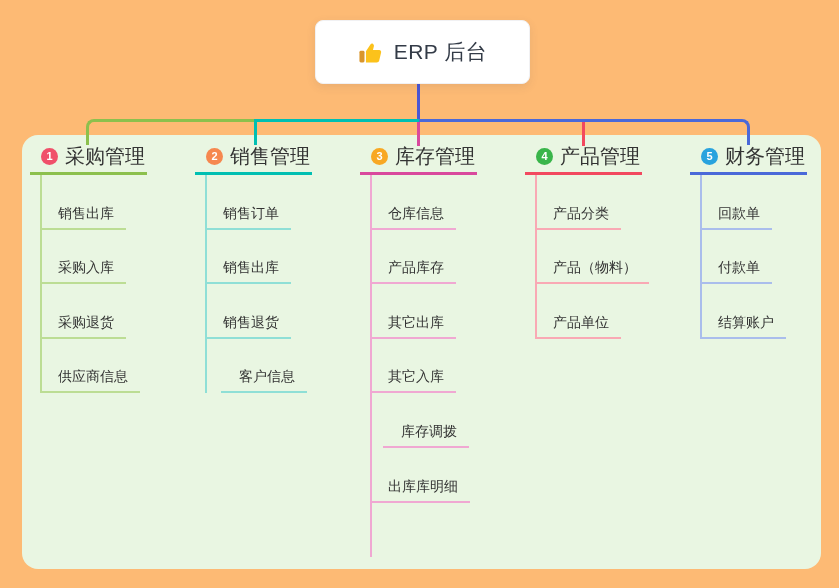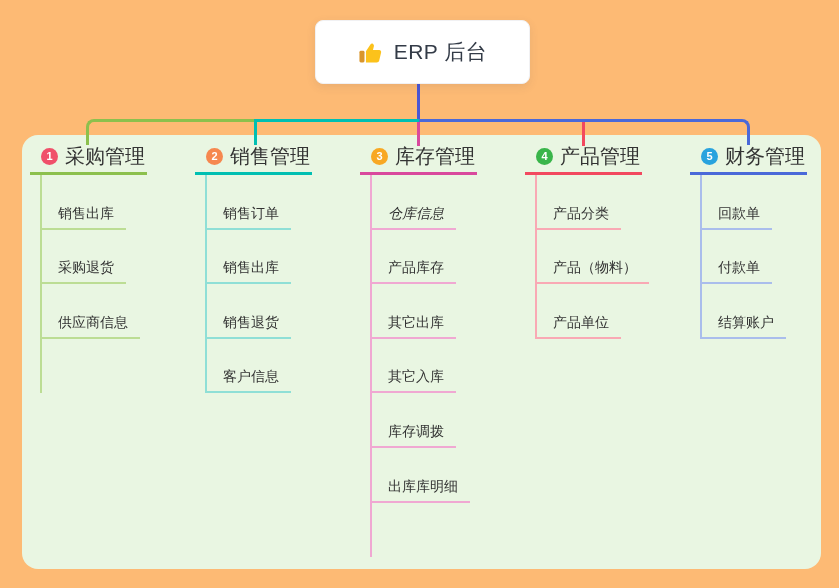--- a/index.html
+++ b/index.html
@@ -77,20 +77,23 @@
       <div class="branch-header" style="border-bottom-color: rgb(140, 192, 77);">
         <span class="badge" style="background: rgb(240, 80, 106);">1</span>
         <span class="branch-title">采购管理</span>
       </div>
       <div class="children">
         <div class="spine" style="background: rgb(188, 221, 148); height: 218.4px;"></div>
       <div class="item">
           <div class="item-label" style="border-bottom-color: rgb(188, 221, 148);">销售出库</div>
         </div>
         <div class="item">
+          <div class="item-label" style="border-bottom-color: rgb(188, 221, 148);">采购入库</div>
+        </div>
+        <div class="item">
           <div class="item-label" style="border-bottom-color: rgb(188, 221, 148);">采购退货</div>
         </div>
         <div class="item">
           <div class="item-label" style="border-bottom-color: rgb(188, 221, 148);">供应商信息</div>
         </div>
       </div>
     </div>
 
     <div class="branch" style="left: 195px;">
       <div class="branch-header" style="border-bottom-color: rgb(0, 191, 178);">
@@ -102,46 +105,46 @@
       <div class="item">
           <div class="item-label" style="border-bottom-color: rgb(143, 223, 214);">销售订单</div>
         </div>
         <div class="item">
           <div class="item-label" style="border-bottom-color: rgb(143, 223, 214);">销售出库</div>
         </div>
         <div class="item">
           <div class="item-label" style="border-bottom-color: rgb(143, 223, 214);">销售退货</div>
         </div>
         <div class="item">
-          <div class="item-label" style="border-bottom-color: rgb(143, 223, 214);">客户信息</div>
+          <div class="item-label" style="border-bottom-color: rgb(143, 223, 214); margin-left: 16px;">客户信息</div>
         </div>
       </div>
     </div>
 
     <div class="branch" style="left: 360px;">
       <div class="branch-header" style="border-bottom-color: rgb(217, 73, 157);">
         <span class="badge" style="background: rgb(248, 168, 35);">3</span>
         <span class="branch-title">库存管理</span>
       </div>
       <div class="children">
         <div class="spine" style="background: rgb(240, 168, 210); height: 382.2px;"></div>
       <div class="item">
-          <div class="item-label" style="border-bottom-color: rgb(240, 168, 210); font-style: italic;">仓库信息</div>
+          <div class="item-label" style="border-bottom-color: rgb(240, 168, 210);">仓库信息</div>
         </div>
         <div class="item">
           <div class="item-label" style="border-bottom-color: rgb(240, 168, 210);">产品库存</div>
         </div>
         <div class="item">
           <div class="item-label" style="border-bottom-color: rgb(240, 168, 210);">其它出库</div>
         </div>
         <div class="item">
           <div class="item-label" style="border-bottom-color: rgb(240, 168, 210);">其它入库</div>
         </div>
         <div class="item">
-          <div class="item-label" style="border-bottom-color: rgb(240, 168, 210);">库存调拨</div>
+          <div class="item-label" style="border-bottom-color: rgb(240, 168, 210); margin-left: 13px;">库存调拨</div>
         </div>
         <div class="item">
           <div class="item-label" style="border-bottom-color: rgb(240, 168, 210);">出库库明细</div>
         </div>
       </div>
     </div>
 
     <div class="branch" style="left: 525px;">
       <div class="branch-header" style="border-bottom-color: rgb(242, 73, 95);">
         <span class="badge" style="background: rgb(57, 181, 74);">4</span>

